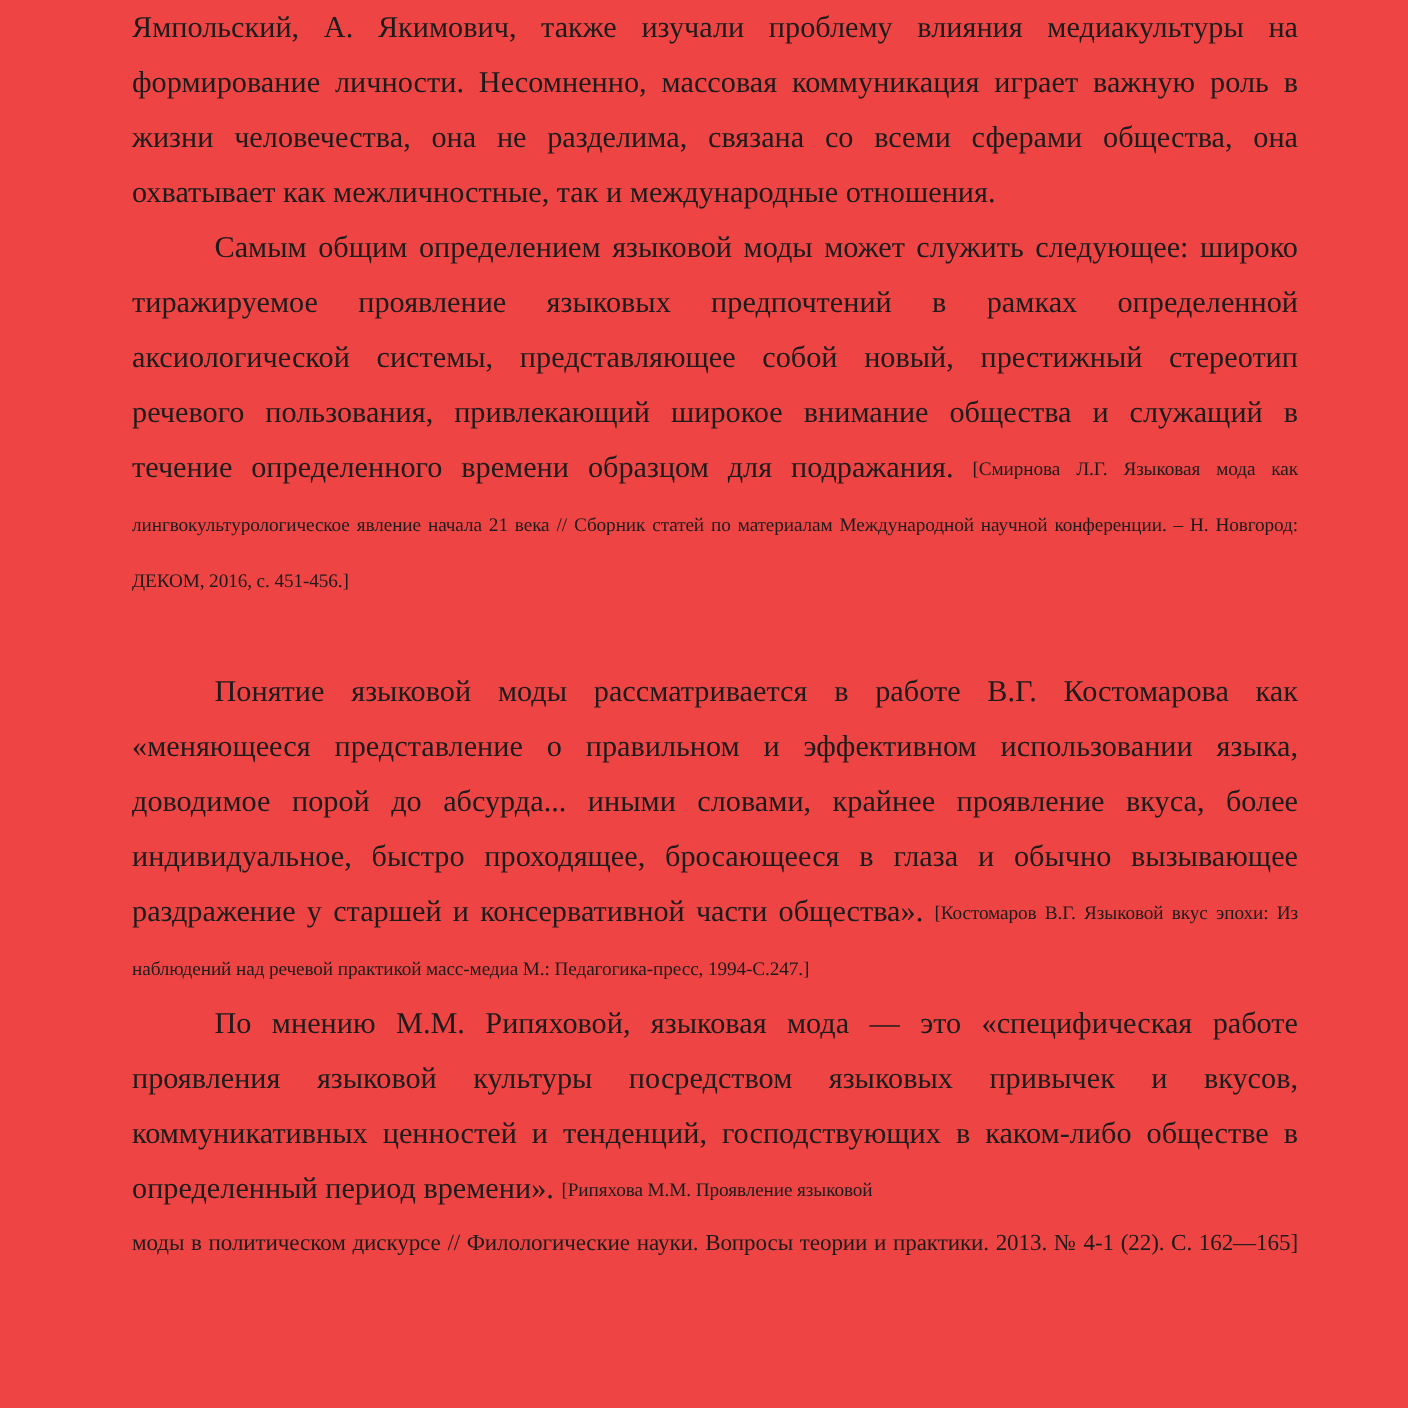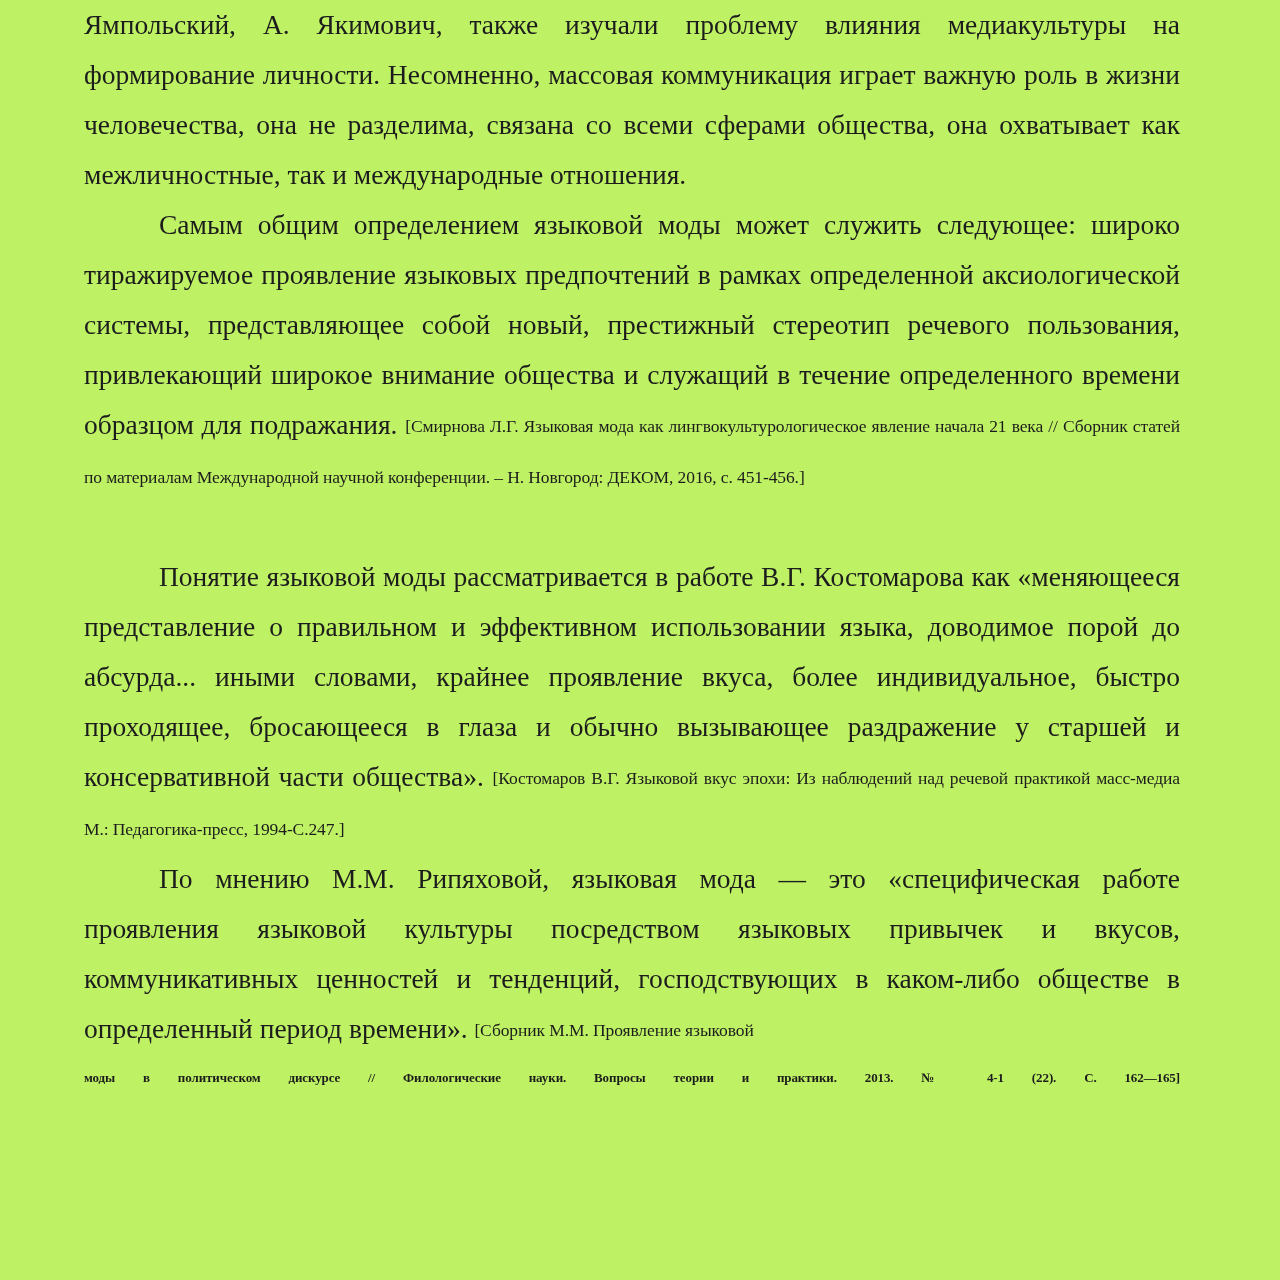--- a/index.html
+++ b/index.html
@@ -11,23 +11,23 @@
     width: 1280px;
     height: 1280px;
     overflow: hidden;
     font-family: "Liberation Serif", "DejaVu Serif", serif;
     color: #1a1a1a;
   }
   .page {
     position: relative;
     width: 1280px;
     height: 1280px;
-    background: #bef264;
+    background: #ef4444;
     box-sizing: border-box;
-    padding: 0 100px 0 84px;
+    padding: 0 100px 0 120px;
   }
   .body-text {
     font-size: 27.5px;
     line-height: 50px;
     text-align: justify;
     text-justify: inter-word;
     color: #1c1c1c;
     -webkit-font-smoothing: antialiased;
   }
   .para {
@@ -41,43 +41,42 @@
     font-size: 17.5px;
     line-height: 50px;
     vertical-align: 2px;
     letter-spacing: -0.1px;
     color: #1c1c1c;
   }
   .gap-line {
     height: 50px;
   }
   .last-cite-line {
-    font-size: 13px;
+    font-size: 21px;
     line-height: 46px;
     text-align: justify;
     text-align-last: justify;
     color: #1c1c1c;
     letter-spacing: -0.1px;
-    font-weight: bold;
   }
 </style>
 </head>
 <body>
 
 <div class="page">
 
   <div class="body-text">
 
     <p class="para"><span>Ямпольский, А. Якимович, также изучали проблему влияния медиакультуры на формирование личности. Несомненно, массовая коммуникация играет важную роль в жизни человечества, она не разделима, связана со всеми сферами общества, она охватывает как межличностные, так и международные отношения.</span></p>
 
     <p class="para indent"><span>Самым общим определением языковой моды может служить следующее: широко тиражируемое проявление языковых предпочтений в рамках определенной аксиологической системы, представляющее собой новый, престижный стереотип речевого пользования, привлекающий широкое внимание общества и служащий в течение определенного времени образцом для подражания. </span><span class="cite">[Смирнова Л.Г. Языковая мода как лингвокультурологическое явление начала 21 века // Сборник статей по материалам Международной научной конференции. – Н. Новгород: ДЕКОМ, 2016, с. 451-456.]</span></p>
 
     <div class="gap-line"></div>
 
     <p class="para indent"><span>Понятие языковой моды рассматривается в работе В.Г. Костомарова как «меняющееся представление о правильном и эффективном использовании языка, доводимое порой до абсурда... иными словами, крайнее проявление вкуса, более индивидуальное, быстро проходящее, бросающееся в глаза и обычно вызывающее раздражение у старшей и консервативной части общества». </span><span class="cite">[Костомаров В.Г. Языковой вкус эпохи: Из наблюдений над речевой практикой масс-медиа М.: Педагогика-пресс, 1994-С.247.]</span></p>
 
-    <p class="para indent"><span>По мнению М.М. Рипяховой, языковая мода — это «специфическая работе проявления языковой культуры посредством языковых привычек и вкусов, коммуникативных ценностей и тенденций, господствующих в каком-либо обществе в определенный период времени». </span><span class="cite">[Сборник М.М. Проявление языковой</span></p>
+    <p class="para indent"><span>По мнению М.М. Рипяховой, языковая мода — это «специфическая работе проявления языковой культуры посредством языковых привычек и вкусов, коммуникативных ценностей и тенденций, господствующих в каком-либо обществе в определенный период времени». </span><span class="cite">[Рипяхова М.М. Проявление языковой</span></p>
 
     <div class="last-cite-line">моды в политическом дискурсе // Филологические науки. Вопросы теории и практики. 2013. № 4-1 (22). С. 162—165]</div>
 
   </div>
 
 </div>
 
 </body></html>

